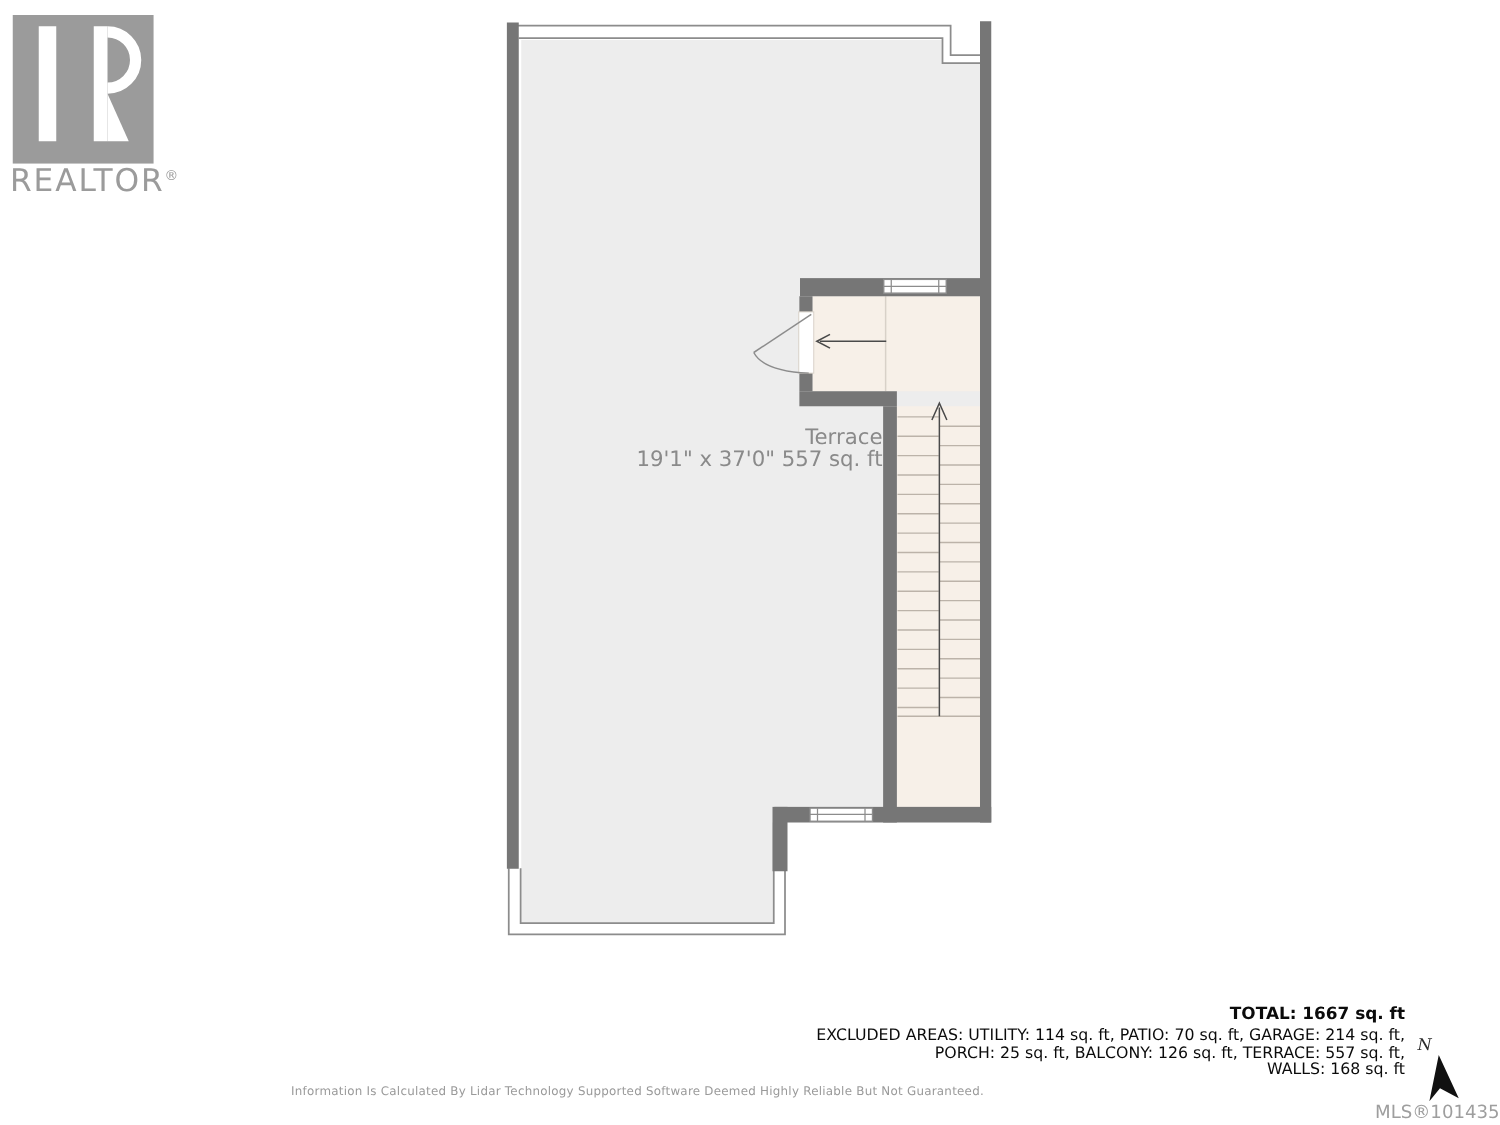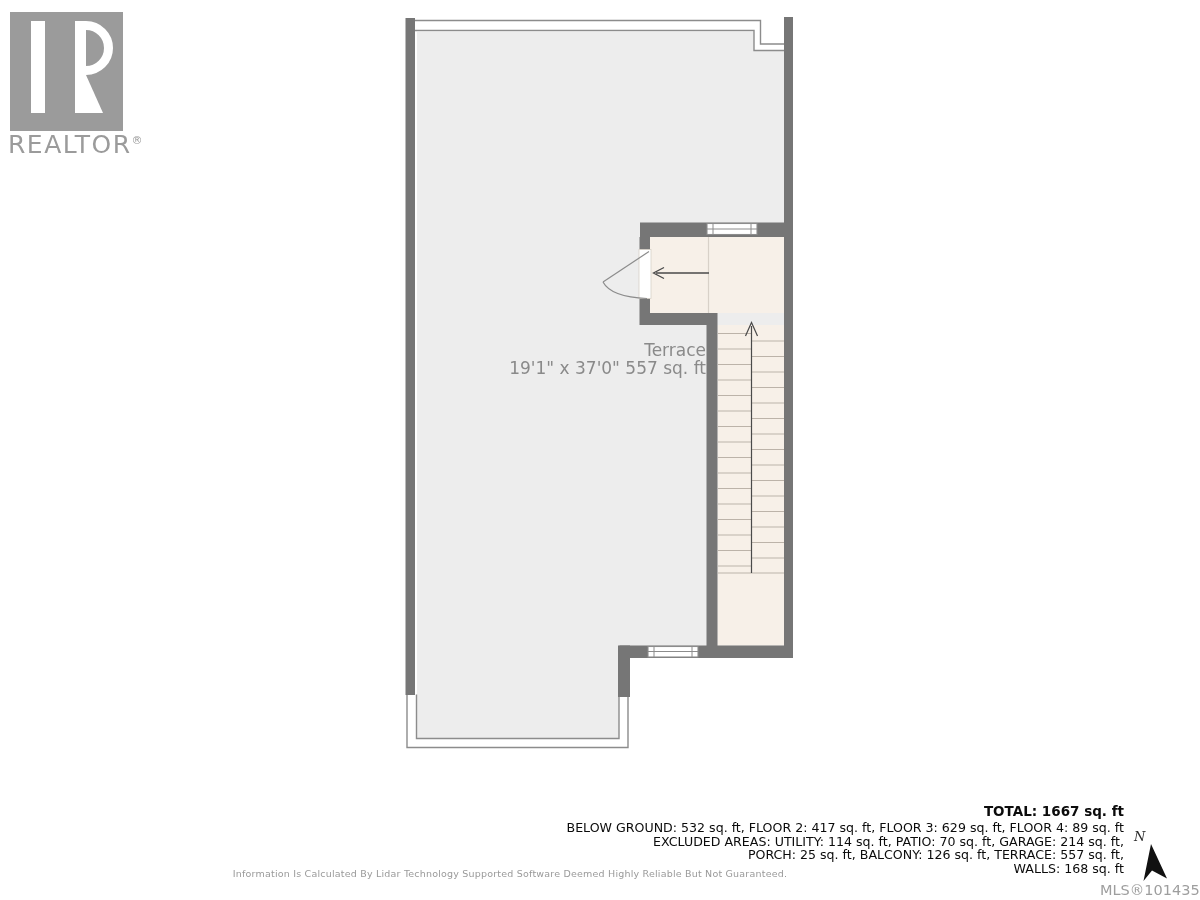--- a/index.html
+++ b/index.html
@@ -126,21 +126,20 @@
   </g>
 </svg>
 
 <div id="room-label" class="abs">
   <div id="room-name">Terrace</div>
   <div id="room-dims">19'1" x 37'0" 557 sq. ft</div>
 </div>
 
 <div id="summary" class="abs">
   <div class="total">TOTAL: 1667 sq. ft</div>
-  <div>BELOW GROUND: 532 sq. ft, FLOOR 2: 417 sq. ft, FLOOR 3: 629 sq. ft, FLOOR 4: 89 sq. ft</div>
   <div>EXCLUDED AREAS: UTILITY: 114 sq. ft, PATIO: 70 sq. ft, GARAGE: 214 sq. ft,</div>
   <div>PORCH: 25 sq. ft, BALCONY: 126 sq. ft, TERRACE: 557 sq. ft,</div>
   <div>WALLS: 168 sq. ft</div>
 </div>
 
 <div id="disclaimer" class="abs">Information Is Calculated By Lidar Technology Supported Software Deemed Highly Reliable But Not Guaranteed.</div>
 
 <div id="compass" class="abs">
   <span id="compass-n">N</span>
   <svg width="60" height="56" viewBox="1128 828 60 56">

